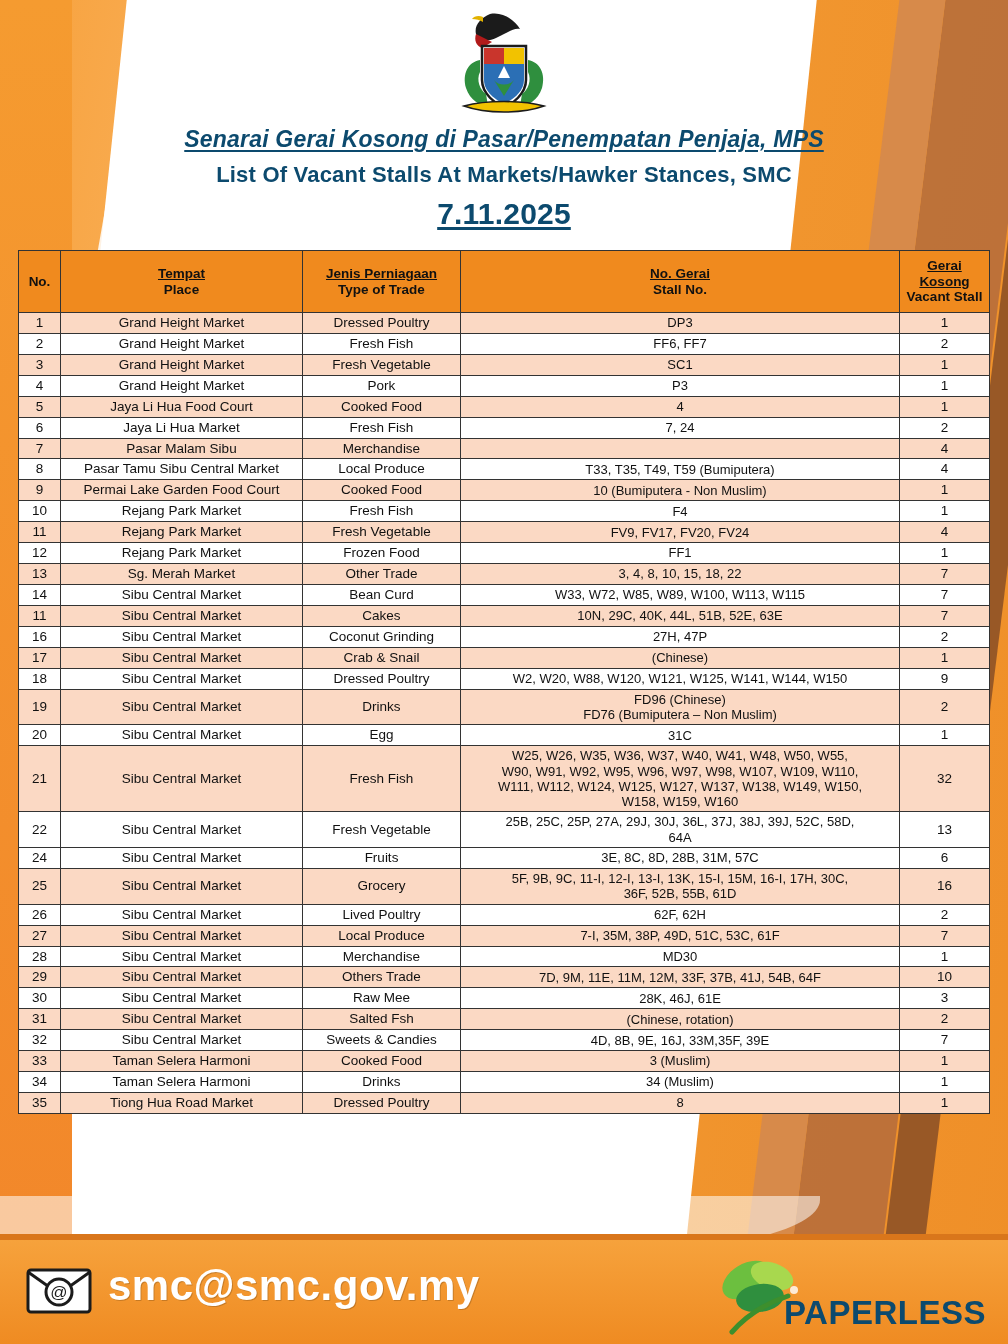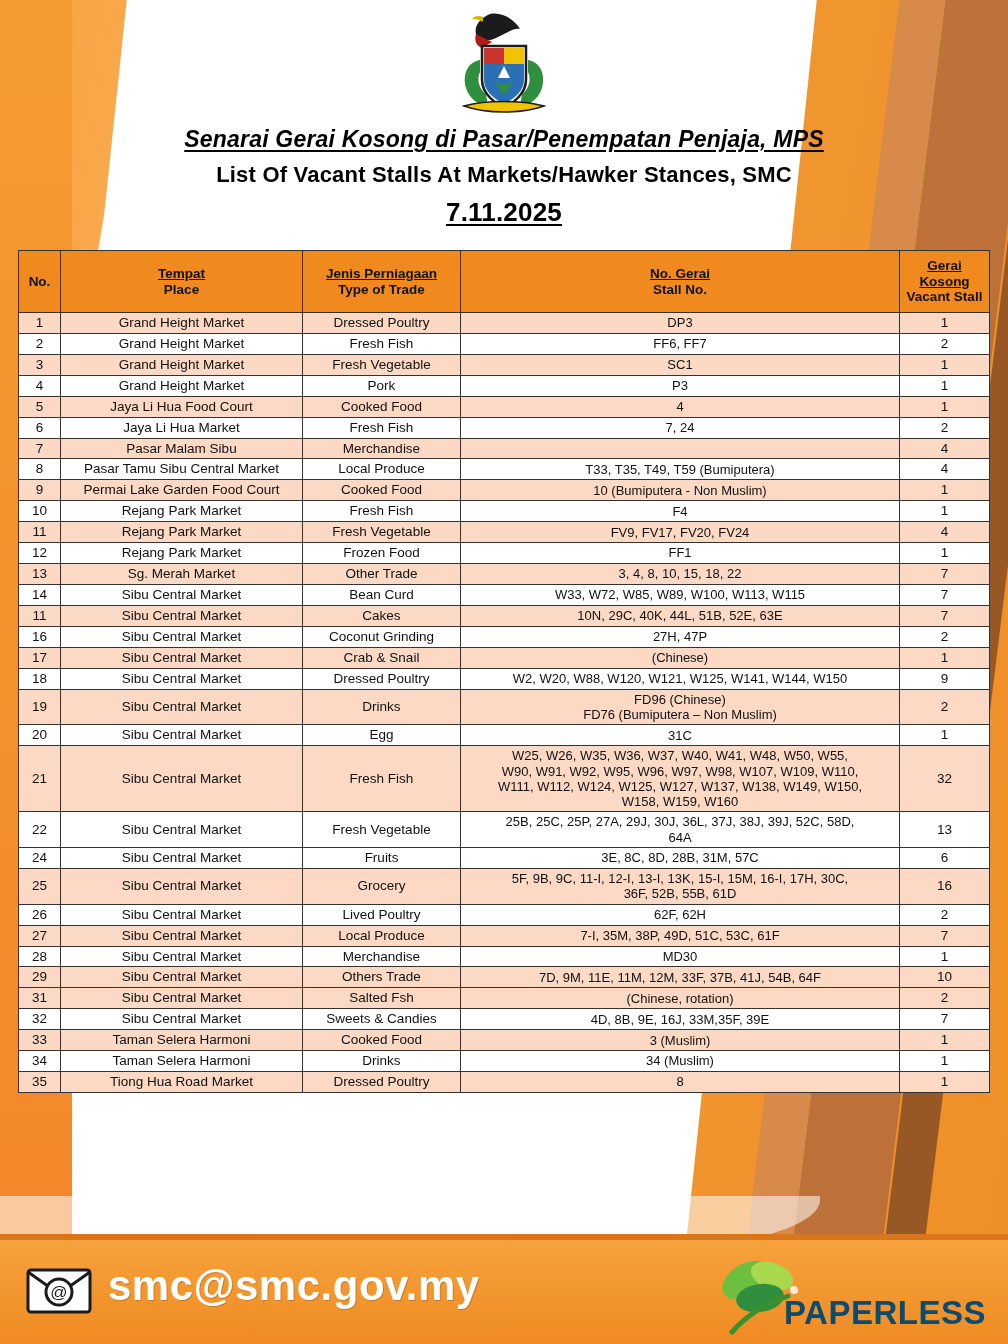--- a/index.html
+++ b/index.html
@@ -80,27 +80,27 @@
   .crest { width: 108px; height: 112px; }
 
   
   .titles {
     position: absolute; left: 0; right: 0; top: 126px;
     text-align: center;
   }
   .title-line {
     font-weight: bold;
     font-style: italic;
-    color: #000000;
+    color: #0c4a6e;
     font-size: 23px;
     letter-spacing: .2px;
     margin-bottom: 9px;
   }
   .title-line.l2 { font-style: normal; font-size: 22px; }
-  .title-line.l3 { font-size: 26px; font-style: normal; }
+  .title-line.l3 { font-size: 30px; font-style: normal; }
   .u { text-decoration: underline; text-underline-offset: 3px; }
 
   
   .table-wrap {
     position: absolute;
     left: 18px; top: 250px; width: 972px;
   }
   table {
     width: 100%;
     border-collapse: collapse;
@@ -425,20 +425,27 @@
           <td class="c-stall">MD30</td>
           <td class="c-vac">1</td>
         </tr>
         <tr class="odd">
           <td class="c-no">29</td>
           <td class="c-place">Sibu Central Market</td>
           <td class="c-trade">Others Trade</td>
           <td class="c-stall">7D, 9M, 11E, 11M, 12M, 33F, 37B, 41J, 54B, 64F</td>
           <td class="c-vac">10</td>
         </tr>
+        <tr class="even">
+          <td class="c-no">30</td>
+          <td class="c-place">Sibu Central Market</td>
+          <td class="c-trade">Raw Mee</td>
+          <td class="c-stall">28K, 46J, 61E</td>
+          <td class="c-vac">3</td>
+        </tr>
         <tr class="odd">
           <td class="c-no">31</td>
           <td class="c-place">Sibu Central Market</td>
           <td class="c-trade">Salted Fsh</td>
           <td class="c-stall">(Chinese, rotation)</td>
           <td class="c-vac">2</td>
         </tr>
         <tr class="even">
           <td class="c-no">32</td>
           <td class="c-place">Sibu Central Market</td>

